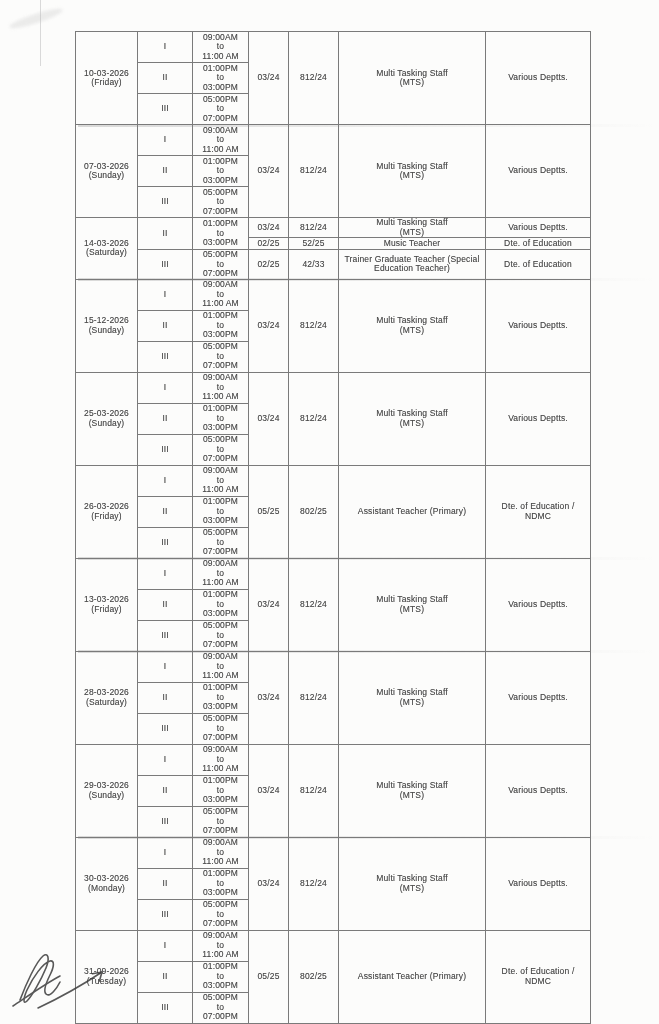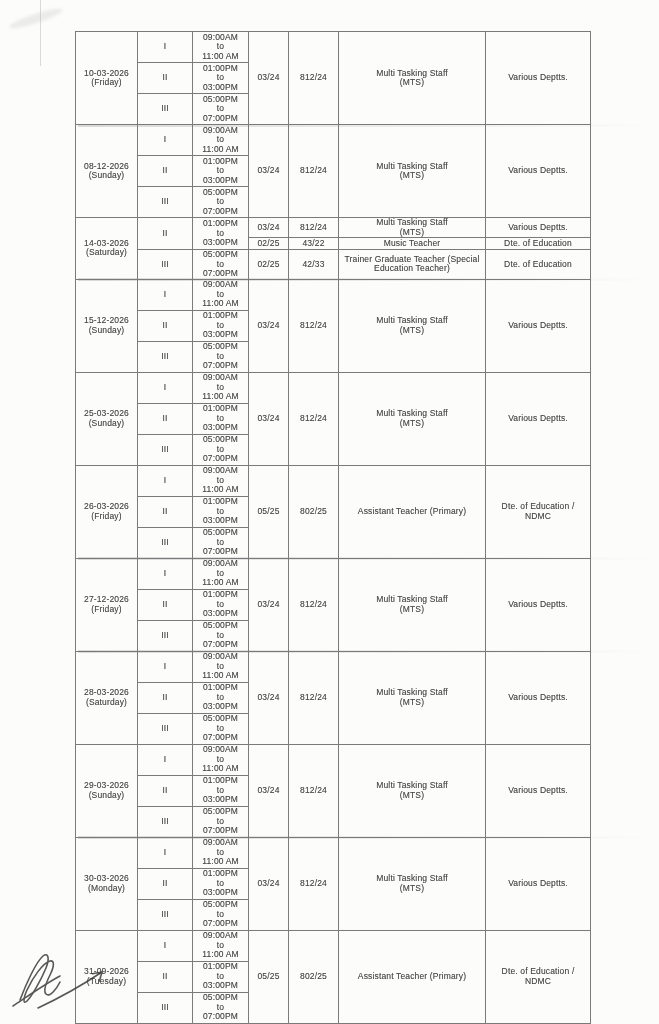--- a/index.html
+++ b/index.html
@@ -105,21 +105,21 @@
           <div class="ln">III</div>
         </td>
         <td rowspan="1">
           <div class="ln">05:00PM</div>
           <div class="ln">to</div>
           <div class="ln">07:00PM</div>
         </td>
       </tr>
       <tr style="height: 31px;">
         <td rowspan="3">
-          <div class="ln">08-12-2026</div>
+          <div class="ln">07-03-2026</div>
           <div class="ln">(Sunday)</div>
         </td>
         <td rowspan="1">
           <div class="ln">I</div>
         </td>
         <td rowspan="1">
           <div class="ln">09:00AM</div>
           <div class="ln">to</div>
           <div class="ln">11:00 AM</div>
         </td>
@@ -182,21 +182,21 @@
         </td>
         <td rowspan="1">
           <div class="ln">Various Deptts.</div>
         </td>
       </tr>
       <tr style="height: 12px;">
         <td rowspan="1">
           <div class="ln">02/25</div>
         </td>
         <td rowspan="1">
-          <div class="ln">43/22</div>
+          <div class="ln">52/25</div>
         </td>
         <td rowspan="1">
           <div class="ln">Music Teacher</div>
         </td>
         <td rowspan="1">
           <div class="ln">Dte. of Education</div>
         </td>
       </tr>
       <tr style="height: 29px;">
         <td rowspan="1">
@@ -357,21 +357,21 @@
           <div class="ln">III</div>
         </td>
         <td rowspan="1">
           <div class="ln">05:00PM</div>
           <div class="ln">to</div>
           <div class="ln">07:00PM</div>
         </td>
       </tr>
       <tr style="height: 31px;">
         <td rowspan="3">
-          <div class="ln">27-12-2026</div>
+          <div class="ln">13-03-2026</div>
           <div class="ln">(Friday)</div>
         </td>
         <td rowspan="1">
           <div class="ln">I</div>
         </td>
         <td rowspan="1">
           <div class="ln">09:00AM</div>
           <div class="ln">to</div>
           <div class="ln">11:00 AM</div>
         </td>

